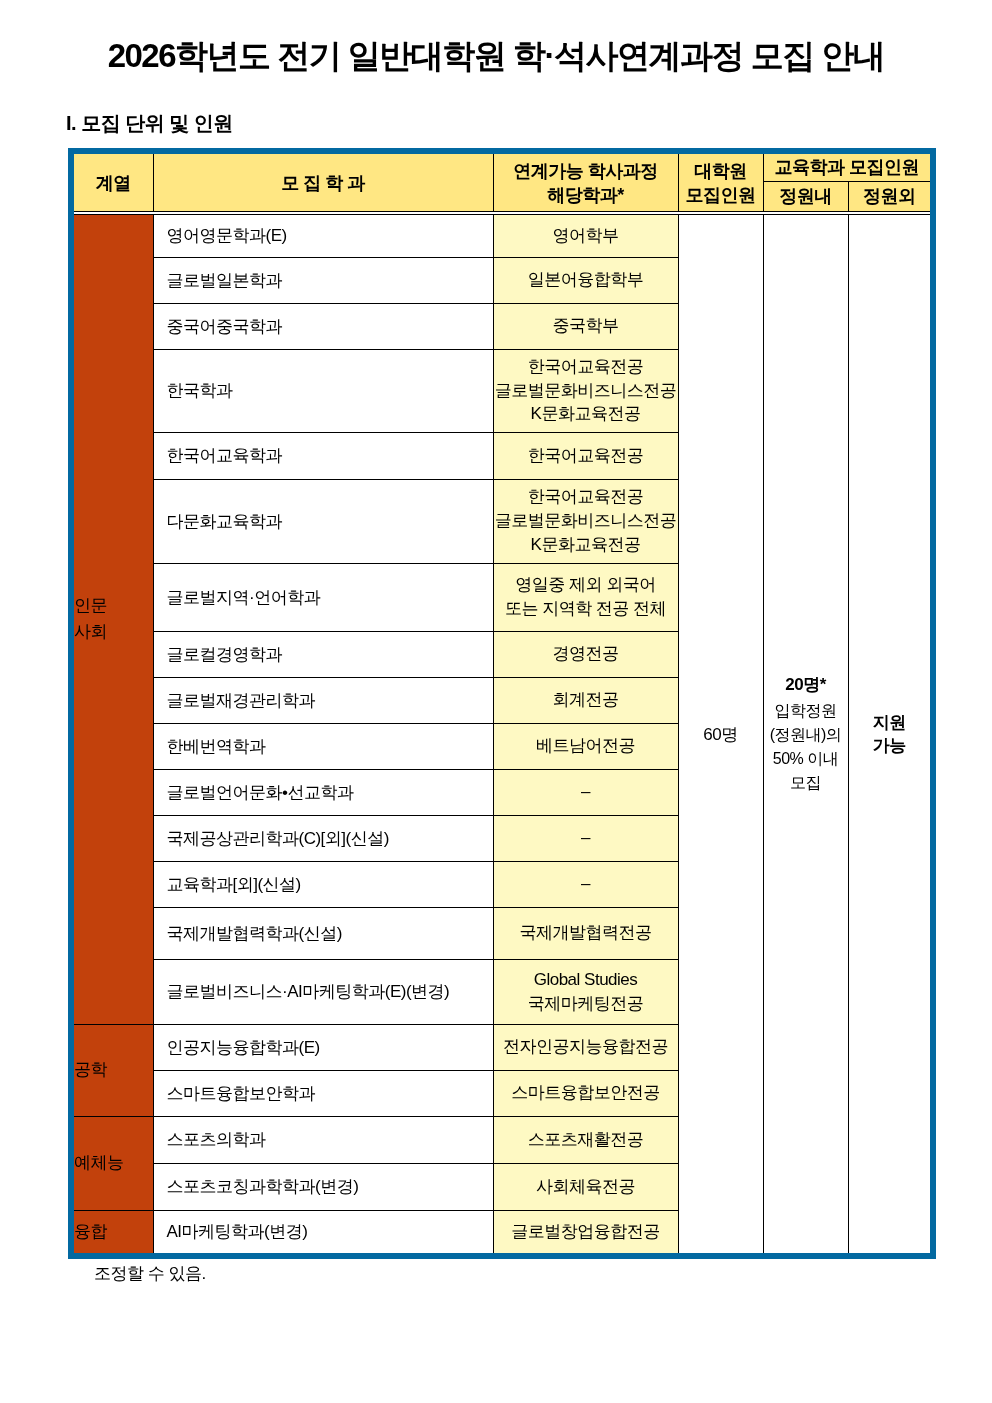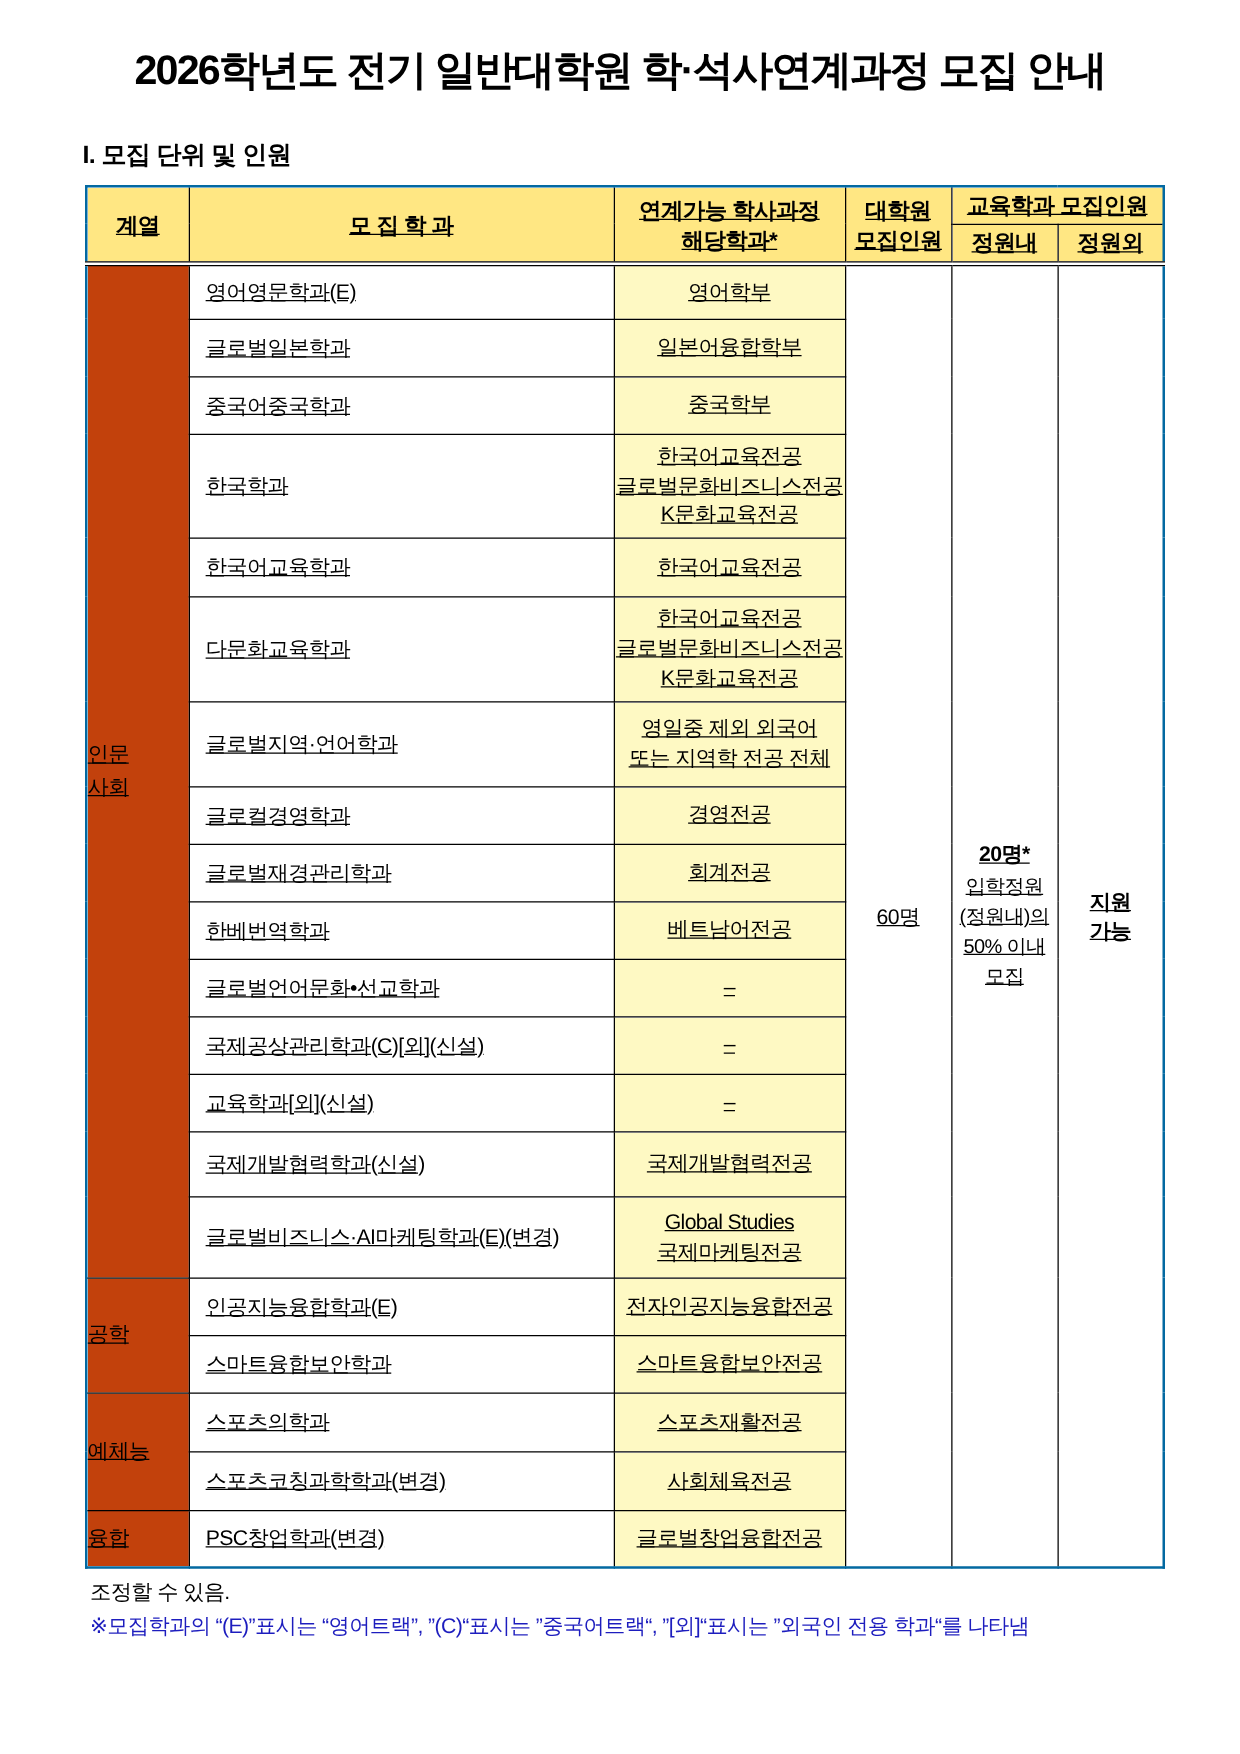--- a/index.html
+++ b/index.html
@@ -7,39 +7,39 @@
     position:relative; width:992px; height:1403px; background:#ffffff;
     font-family:"Liberation Sans","DejaVu Sans",sans-serif; color:#000; overflow:hidden;
   }
   .title {
     position:absolute; top:34px; left:0; width:100%; text-align:center;
     font-size:33px; font-weight:bold; letter-spacing:-1.5px; white-space:nowrap;
   }
   .section { position:absolute; top:110px; left:66px; font-size:20px; font-weight:bold; letter-spacing:-0.5px; }
   table.adm {
     position:absolute; top:148px; left:68px; width:862px;
-    border-collapse:collapse; table-layout:fixed; border:2px solid #0369a1;text-decoration:underline;
+    border-collapse:collapse; table-layout:fixed; border:6px solid #0369a1;
   }
   .adm th, .adm td { border:1px solid #000; overflow:hidden; padding:0; }
   .adm thead th {
     background:#ffe783; font-weight:bold; font-size:18px; text-align:center;
     vertical-align:middle; letter-spacing:-0.5px;
   }
   .adm thead th.dbl { border-bottom:4px double #000; }
   .adm tbody td { vertical-align:middle; font-size:17px; letter-spacing:-0.5px; }
   td.dept { text-align:left; padding:2px 4px 2px 13px; white-space:nowrap; background:#fff; }
   td.linked { background:#fef9c3; text-align:center; font-size:15.5px; line-height:1.4; }
   td.cat { text-align:left; font-size:18px; background:#c2410c; line-height:1.55; }
   td.sum { text-align:center; font-size:18px; background:#fff; }
   .ml { white-space:pre-line; }
   .blue { color:#000000; }
   .bold { font-weight:bold; }
   .detail { font-size:16px; line-height:1.5; font-weight:normal; margin-top:3px; }
   .fnotes { position:absolute; top:1262px; left:72px; width:890px; font-size:17px; line-height:1.42; letter-spacing:-0.5px; }
-  .fn1b { }
+  .fn1b { margin-left:22px; }
   .fn2 { color:#1d1dbe; margin-top:3px; white-space:nowrap; }
 </style>
 </head>
 <body>
 
 <div class="doc">
 
   <div class="title">2026학년도 전기 일반대학원 학·석사연계과정 모집 안내</div>
   <div class="section">I. 모집 단위 및 인원</div>
 
@@ -159,24 +159,23 @@
         <td class="cat" rowspan="2">예체능</td>
         <td class="dept"><span>스포츠의학과</span></td>
         <td class="linked ml">스포츠재활전공</td>
       </tr>
       <tr style="height:47px">
         <td class="dept"><span>스포츠코칭과학학과</span><span class="blue">(변경)</span></td>
         <td class="linked ml">사회체육전공</td>
       </tr>
       <tr style="height:46px">
         <td class="cat">융합</td>
-        <td class="dept"><span>PSC창업학과</span><span class="blue">(변경)</span></td>
+        <td class="dept"><span>AI마케팅학과</span><span class="blue">(변경)</span></td>
         <td class="linked ml">글로벌창업융합전공</td>
       </tr>
     </tbody>
   </table>
 
   <div class="fnotes">
     <div class="fn1b">조정할 수 있음.</div>
-    <div class="fn2">※모집학과의 “(E)”표시는 “영어트랙”, ”(C)“표시는 ”중국어트랙“, ”[외]“표시는 ”외국인 전용 학과“를 나타냄</div>
   </div>
 
 </div>
 
 </body></html>

